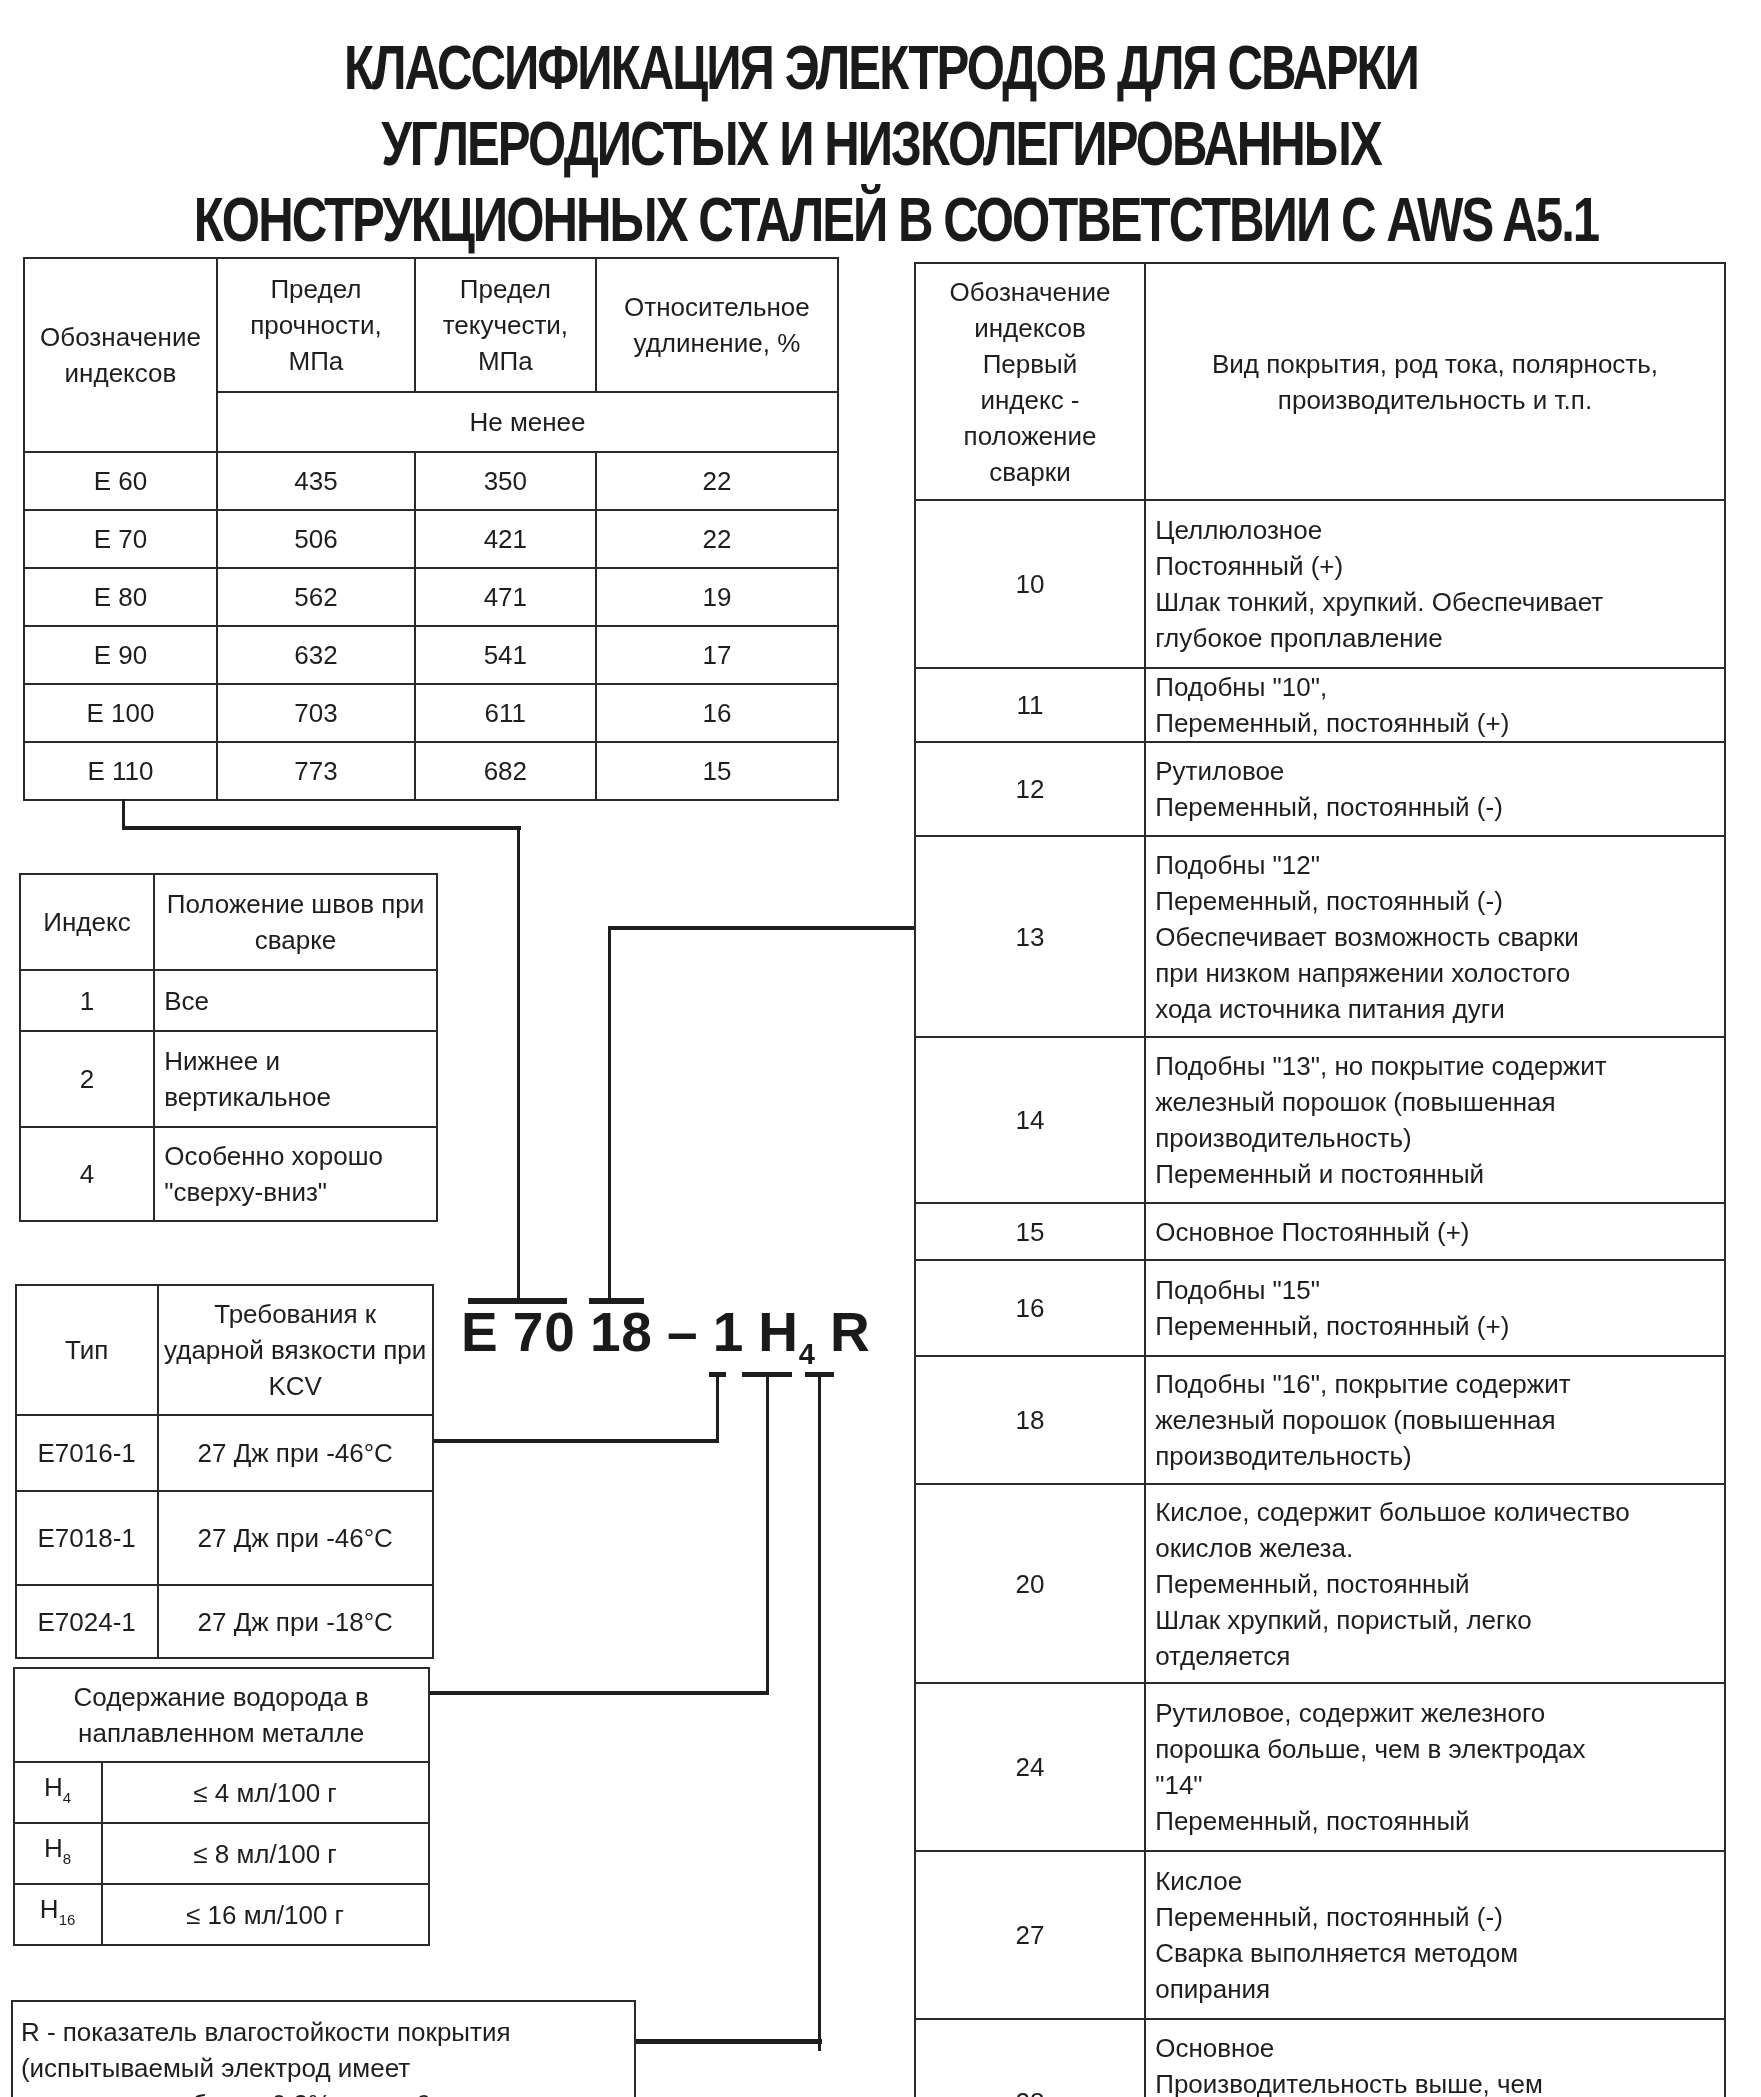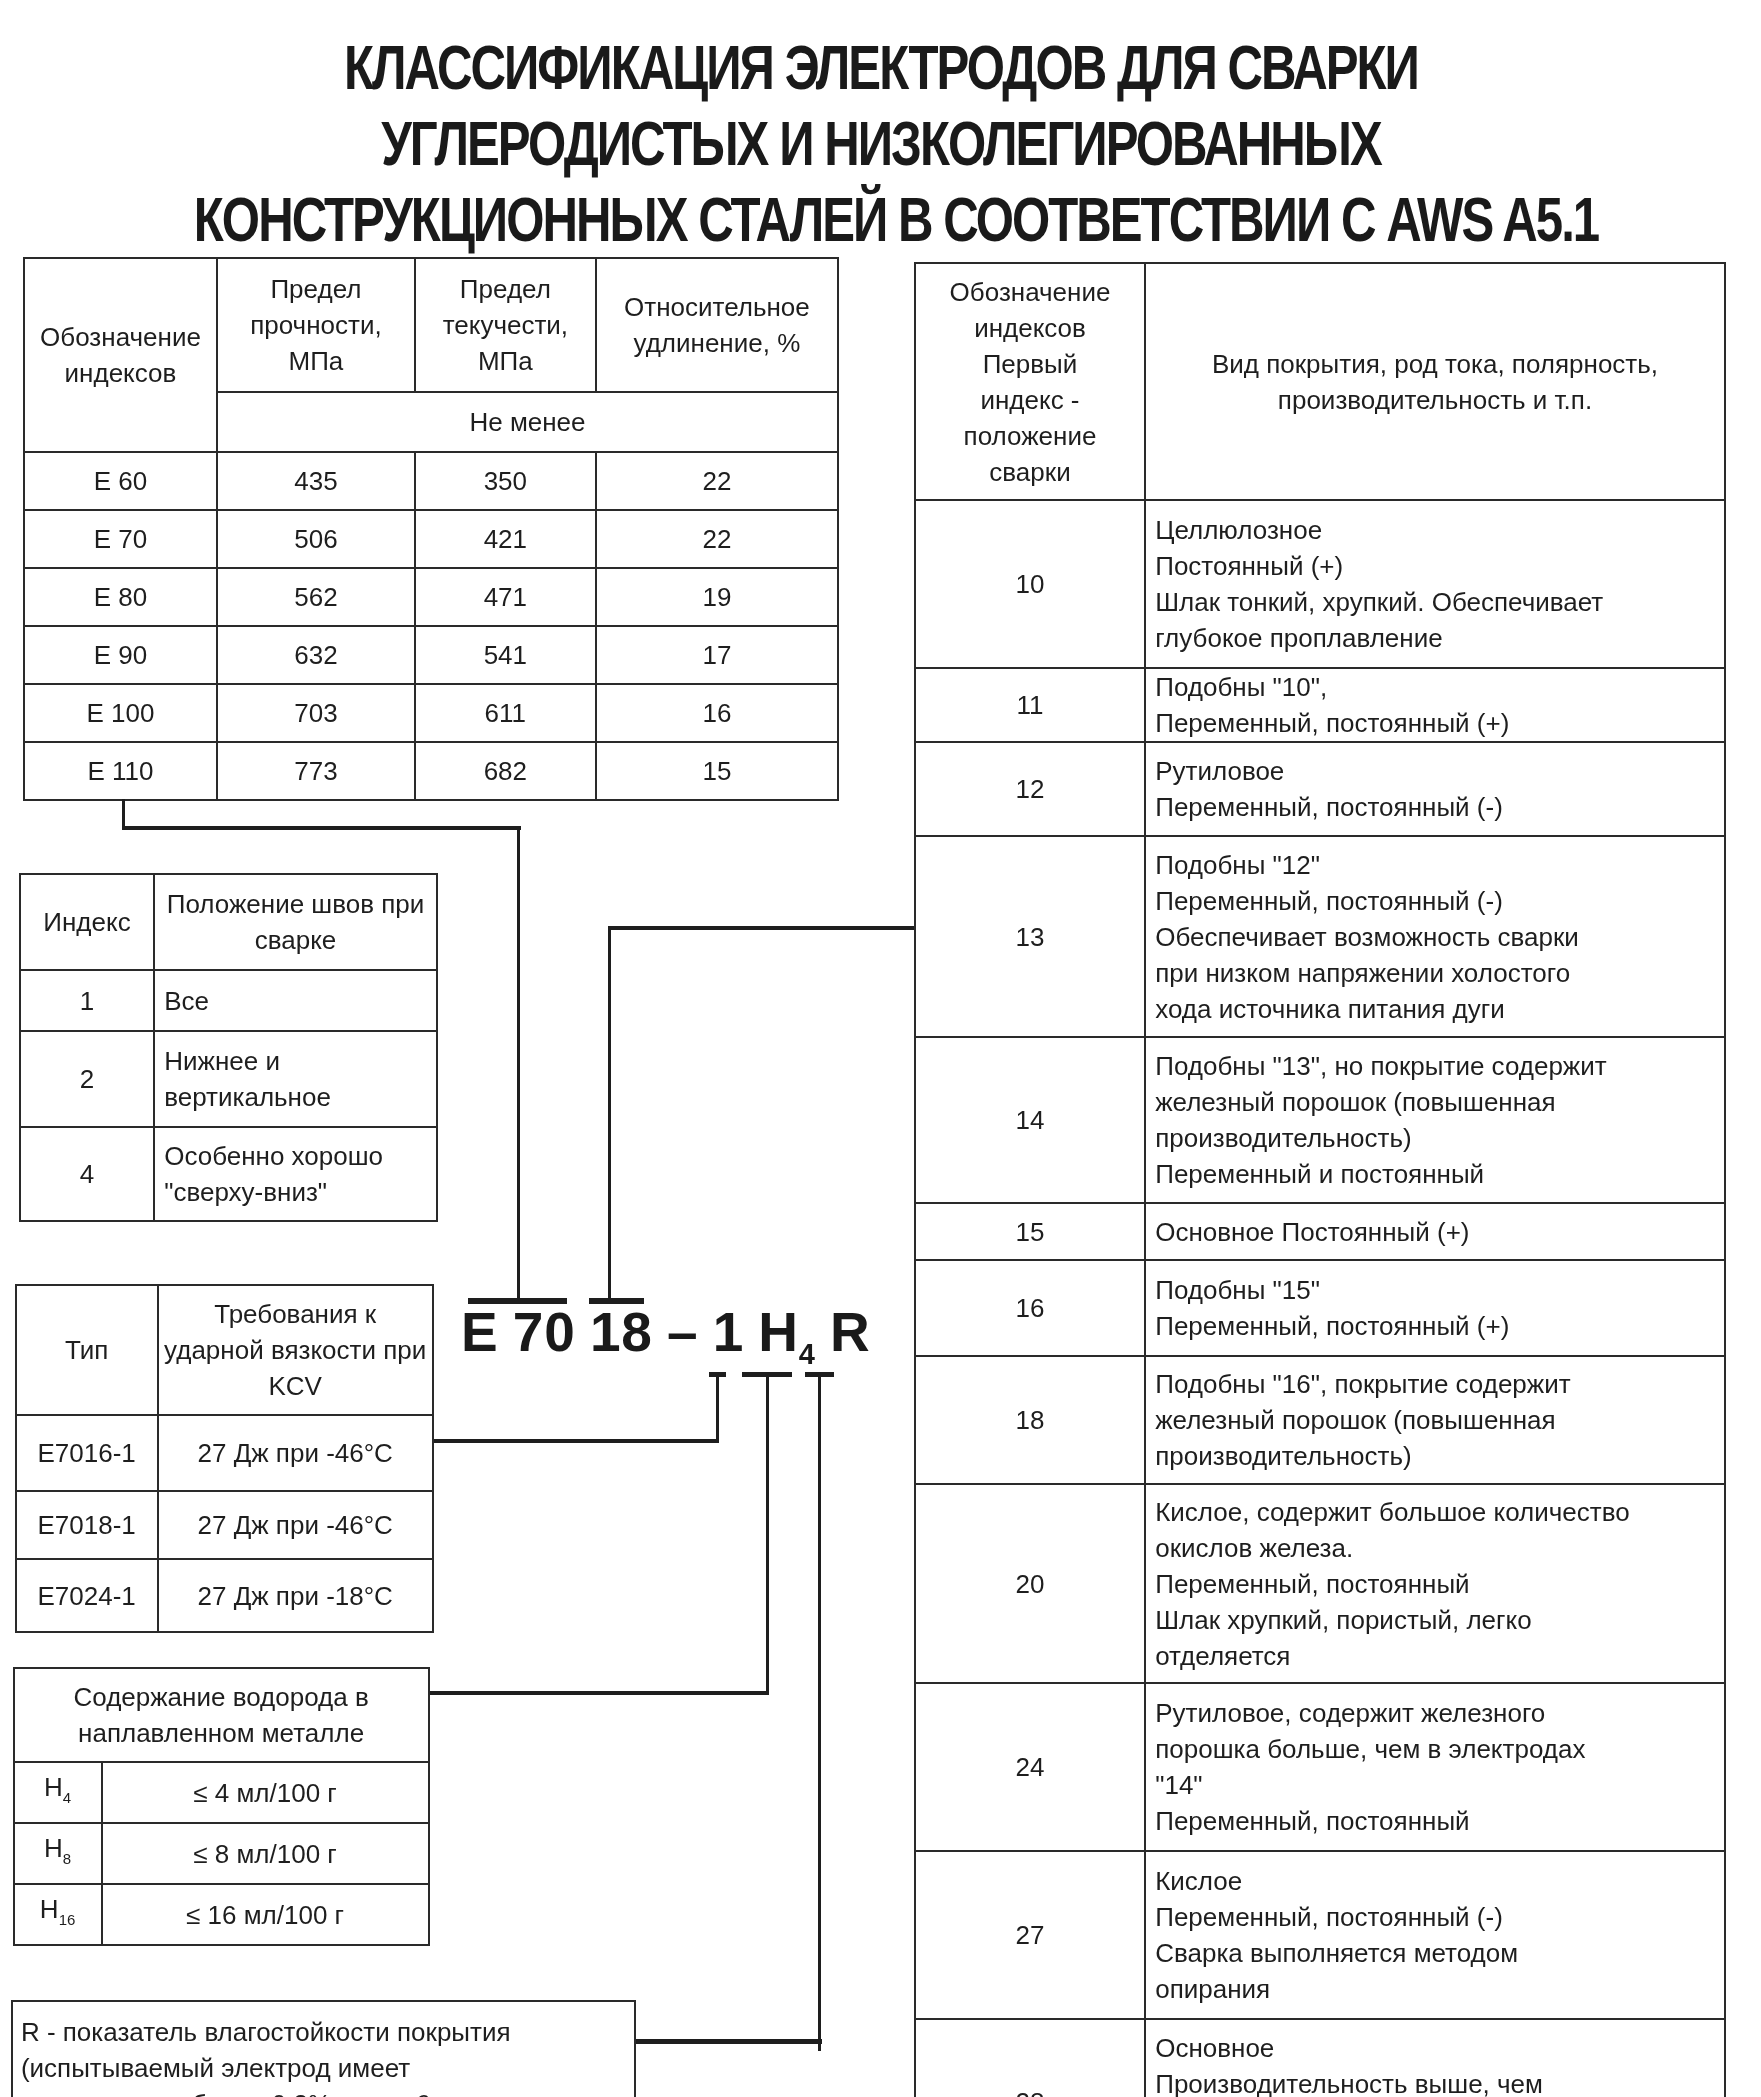--- a/index.html
+++ b/index.html
@@ -127,21 +127,21 @@
 <table class="t" style="left:14.7px; top:1284px; width:419px;">
   <tbody>
       <tr style="height:130px;">
     <td style="width:130px;text-align:center;">Тип</td>
     <td>Требования к ударной вязкости при  KCV</td>
   </tr>
   <tr style="height:76px;padding-left:44px;">
     <td>E7016-1</td>
     <td>27 Дж при -46°C</td>
   </tr>
-  <tr style="height:68px;">
+  <tr style="height:94px;">
     <td>E7018-1</td>
     <td>27 Дж при -46°C</td>
   </tr>
   <tr style="height:73px;border-radius:25px;">
     <td>E7024-1</td>
     <td>27 Дж при -18°C</td>
   </tr>
 </tbody>
   </table>
 

